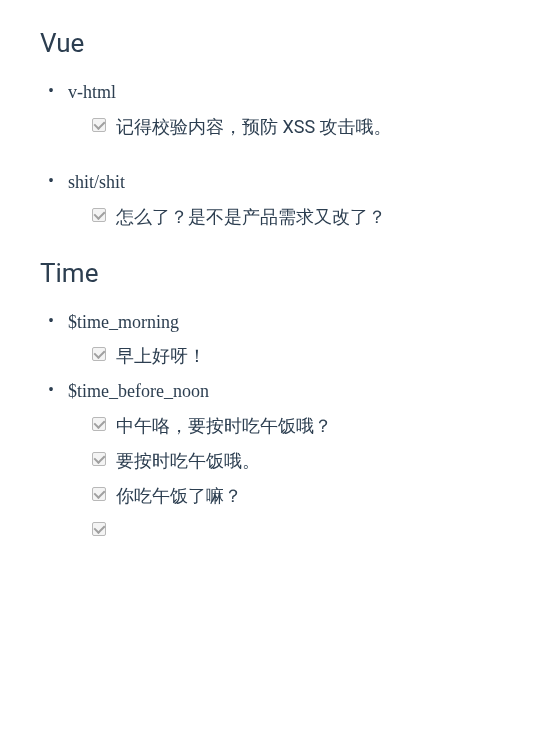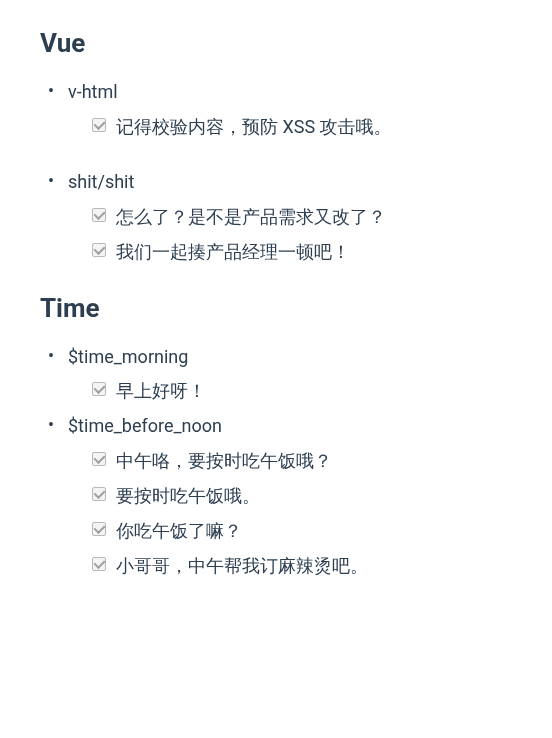--- a/index.html
+++ b/index.html
@@ -9,21 +9,21 @@
     }
     body {
       font-family: -apple-system, BlinkMacSystemFont, "Segoe UI", Roboto, "Helvetica Neue", Arial, sans-serif;
       background: #ffffff;
       color: #2c3e50;
       padding: 20px 40px;
       width: 552px;
     }
     h2 {
       font-size: 26px;
-      font-weight: 700;
+      font-weight: 400;
       color: #2c3e50;
       margin-top: 8px;
       margin-bottom: 20px;
     }
     ul.bullet-list {
       list-style: none;
       padding-left: 28px;
       margin-bottom: 28px;
     }
     ul.bullet-list > li {
@@ -36,20 +36,21 @@
       left: -20px;
       top: 0;
       font-size: 18px;
       line-height: 1.4;
       color: #2c3e50;
     }
     .list-item-label {
       font-size: 18px;
       color: #2c3e50;
       line-height: 1.6;
+      font-family: Liberation Serif, serif;
     }
     ul.checkbox-list {
       list-style: none;
       padding-left: 24px;
       margin-top: 6px;
     }
     ul.checkbox-list > li {
       display: flex;
       align-items: flex-start;
       gap: 10px;
@@ -105,24 +106,20 @@
 
 <div class="section">
   <ul class="bullet-list">
     <li>
       <span class="list-item-label">shit/shit</span>
       <ul class="checkbox-list">
         <li>
           <span class="checkbox-icon"></span>
           <span class="checkbox-label">怎么了？是不是产品需求又改了？</span>
         </li>
-        <li>
-          <span class="checkbox-icon"></span>
-          <span class="checkbox-label">我们一起揍产品经理一顿吧！</span>
-        </li>
       </ul>
     </li>
   </ul>
 </div>
 
 <div class="section">
   <h2>Time</h2>
   <ul class="bullet-list">
     <li>
       <span class="list-item-label">$time_morning</span>
@@ -143,18 +140,17 @@
         <li>
           <span class="checkbox-icon"></span>
           <span class="checkbox-label">要按时吃午饭哦。</span>
         </li>
         <li>
           <span class="checkbox-icon"></span>
           <span class="checkbox-label">你吃午饭了嘛？</span>
         </li>
         <li>
           <span class="checkbox-icon"></span>
-          <span class="checkbox-label">小哥哥，中午帮我订麻辣烫吧。</span>
         </li>
       </ul>
     </li>
   </ul>
 </div>
 
 </body></html>

